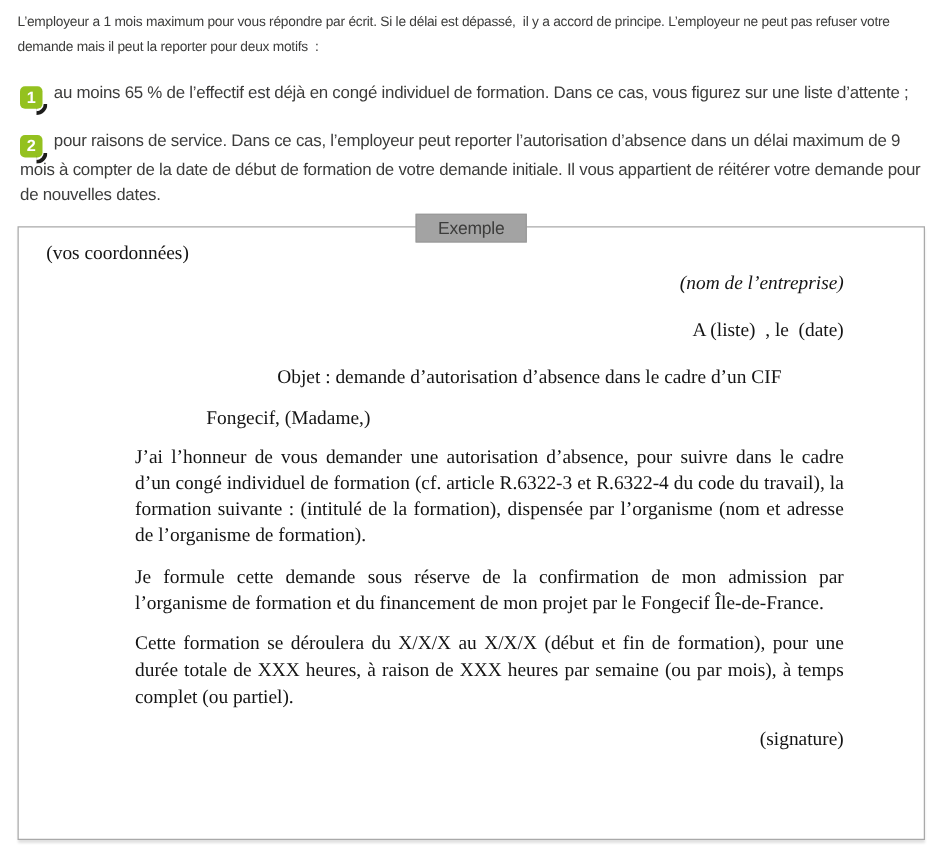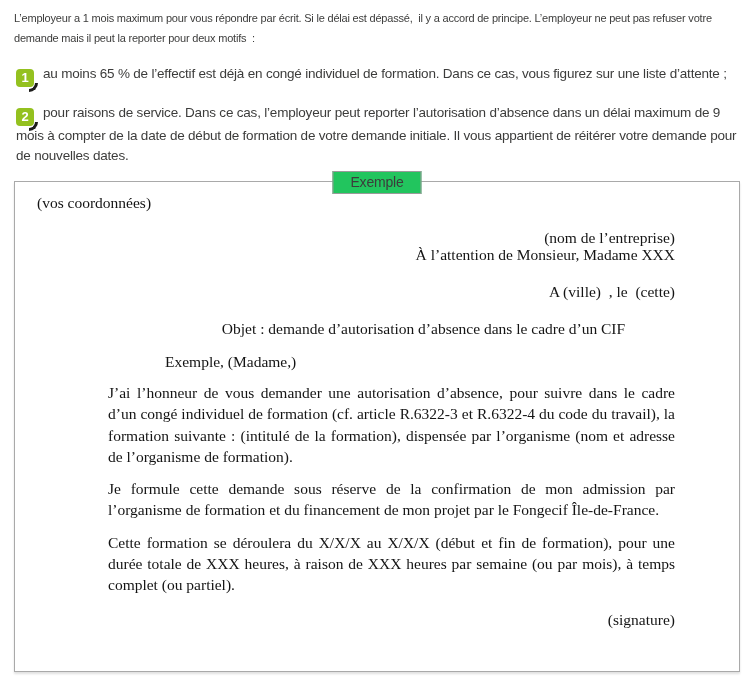--- a/index.html
+++ b/index.html
@@ -74,44 +74,45 @@
     height: 491px;
     border: 1px solid var(--box-border);
     background: #ffffff;
     box-shadow: 0 2px 2px rgba(0,0,0,0.12);
   }
   .example-label {
     position: absolute;
     top: -11px;
     left: 50%;
     transform: translateX(-50%);
-    background: #22c55e;
+    background: #a3a3a3;
     border: 1px solid var(--label-border);
     padding: 2px 17px 3px 17px;
     color: var(--intro-text);
     font-size: 14px;
     letter-spacing: -0.2px;
   }
   .letter {
     font-family: "Liberation Serif", serif;
     color: var(--letter-text);
     font-size: 15.5px;
     padding-top: 10px;
     white-space: normal;
   }
   .letter p { white-space: pre-wrap; }
   .sender {
     padding-left: 22px;
     line-height: 21px;
   }
   .recipient {
-    margin-top: 17px;
+    margin-top: 6px;
     text-align: right;
     padding-right: 64px;
     line-height: 16.5px;
+    font-style: italic;
   }
   .date-line {
     margin-top: 20px;
     text-align: right;
     padding-right: 64px;
     line-height: 18px;
   }
   .subject {
     margin-top: 19px;
     padding-left: 93px;
@@ -159,28 +160,27 @@
   </p>
 
   <div class="example-box">
     <div class="example-label">Exemple</div>
 
     <div class="letter">
       <p class="sender">(vos coordonnées)</p>
 
       <div class="recipient">
         <p>(nom de l’entreprise)</p>
-        <p>À l’attention de Monsieur, Madame XXX</p>
       </div>
 
-      <p class="date-line">A (ville)  , le  (cette)</p>
+      <p class="date-line">A (liste)  , le  (date)</p>
 
       <p class="subject">Objet : demande d’autorisation d’absence dans le cadre d’un CIF</p>
 
-      <p class="salutation">Exemple, (Madame,)</p>
+      <p class="salutation">Fongecif, (Madame,)</p>
 
       <p class="para">J’ai l’honneur de vous demander une autorisation d’absence, pour suivre dans le cadre d’un congé individuel de formation (cf. article R.6322-3 et R.6322-4 du code du travail), la formation suivante : (intitulé de la formation), dispensée par l’organisme (nom et adresse de l’organisme de formation).</p>
       <p class="para">Je formule cette demande sous réserve de la confirmation de mon admission par l’organisme de formation et du financement de mon projet par le Fongecif Île-de-France.</p>
       <p class="para">Cette formation se déroulera du X/X/X au X/X/X (début et fin de formation), pour une durée totale de XXX heures, à raison de XXX heures par semaine (ou par mois), à temps complet (ou partiel).</p>
 
       <p class="signature">(signature)</p>
     </div>
   </div>
 
 </div>

